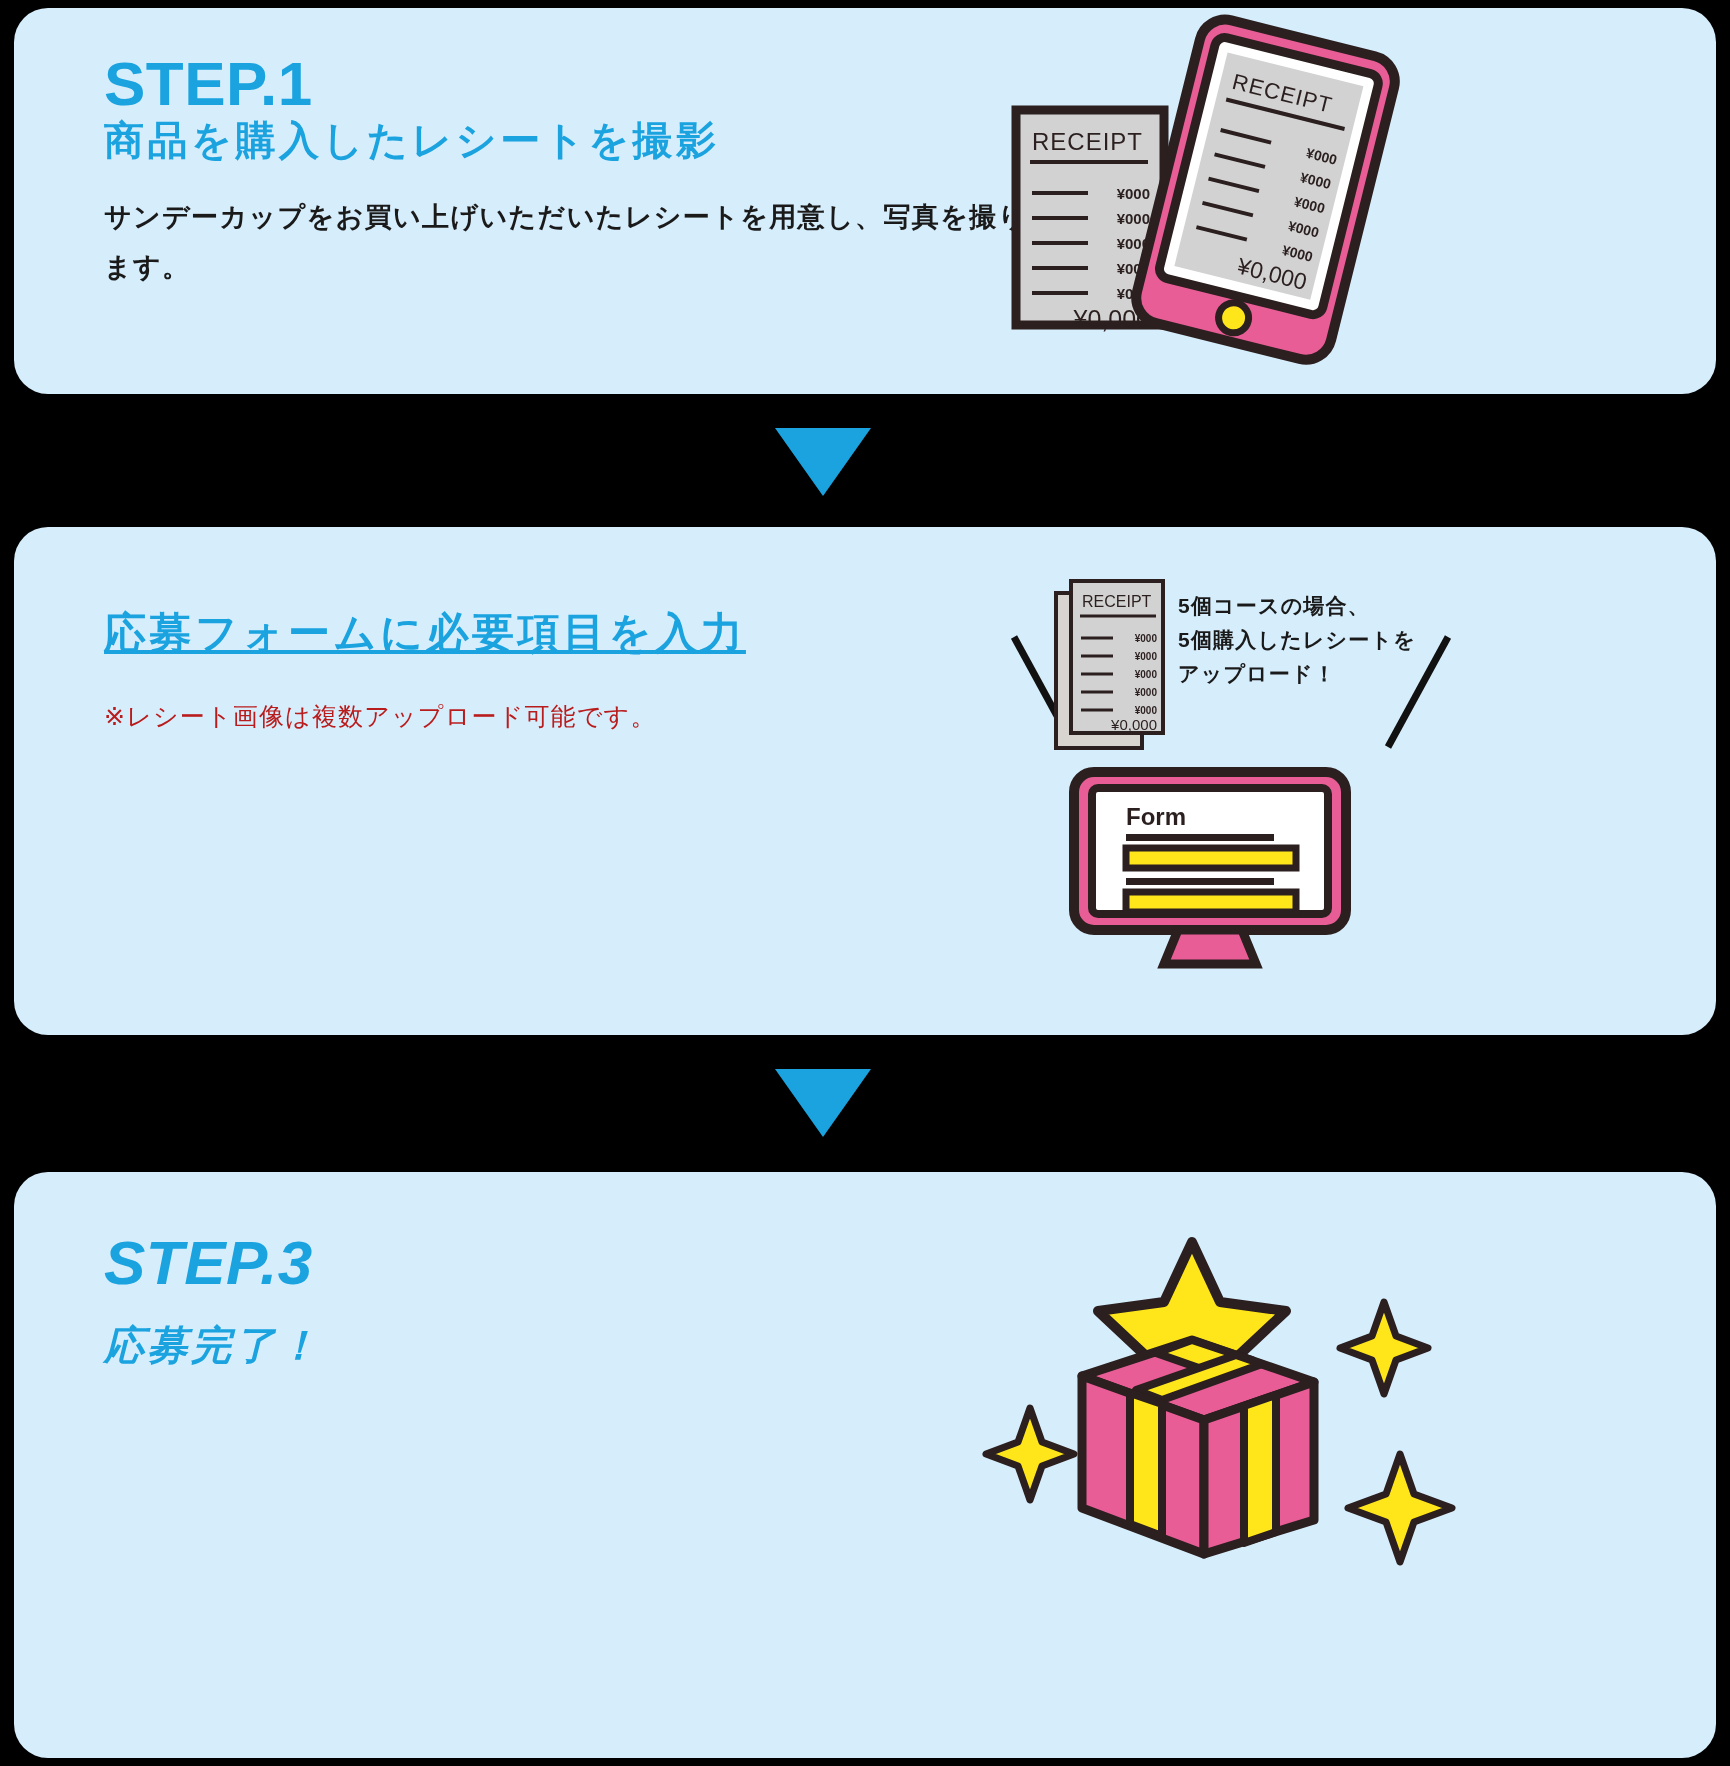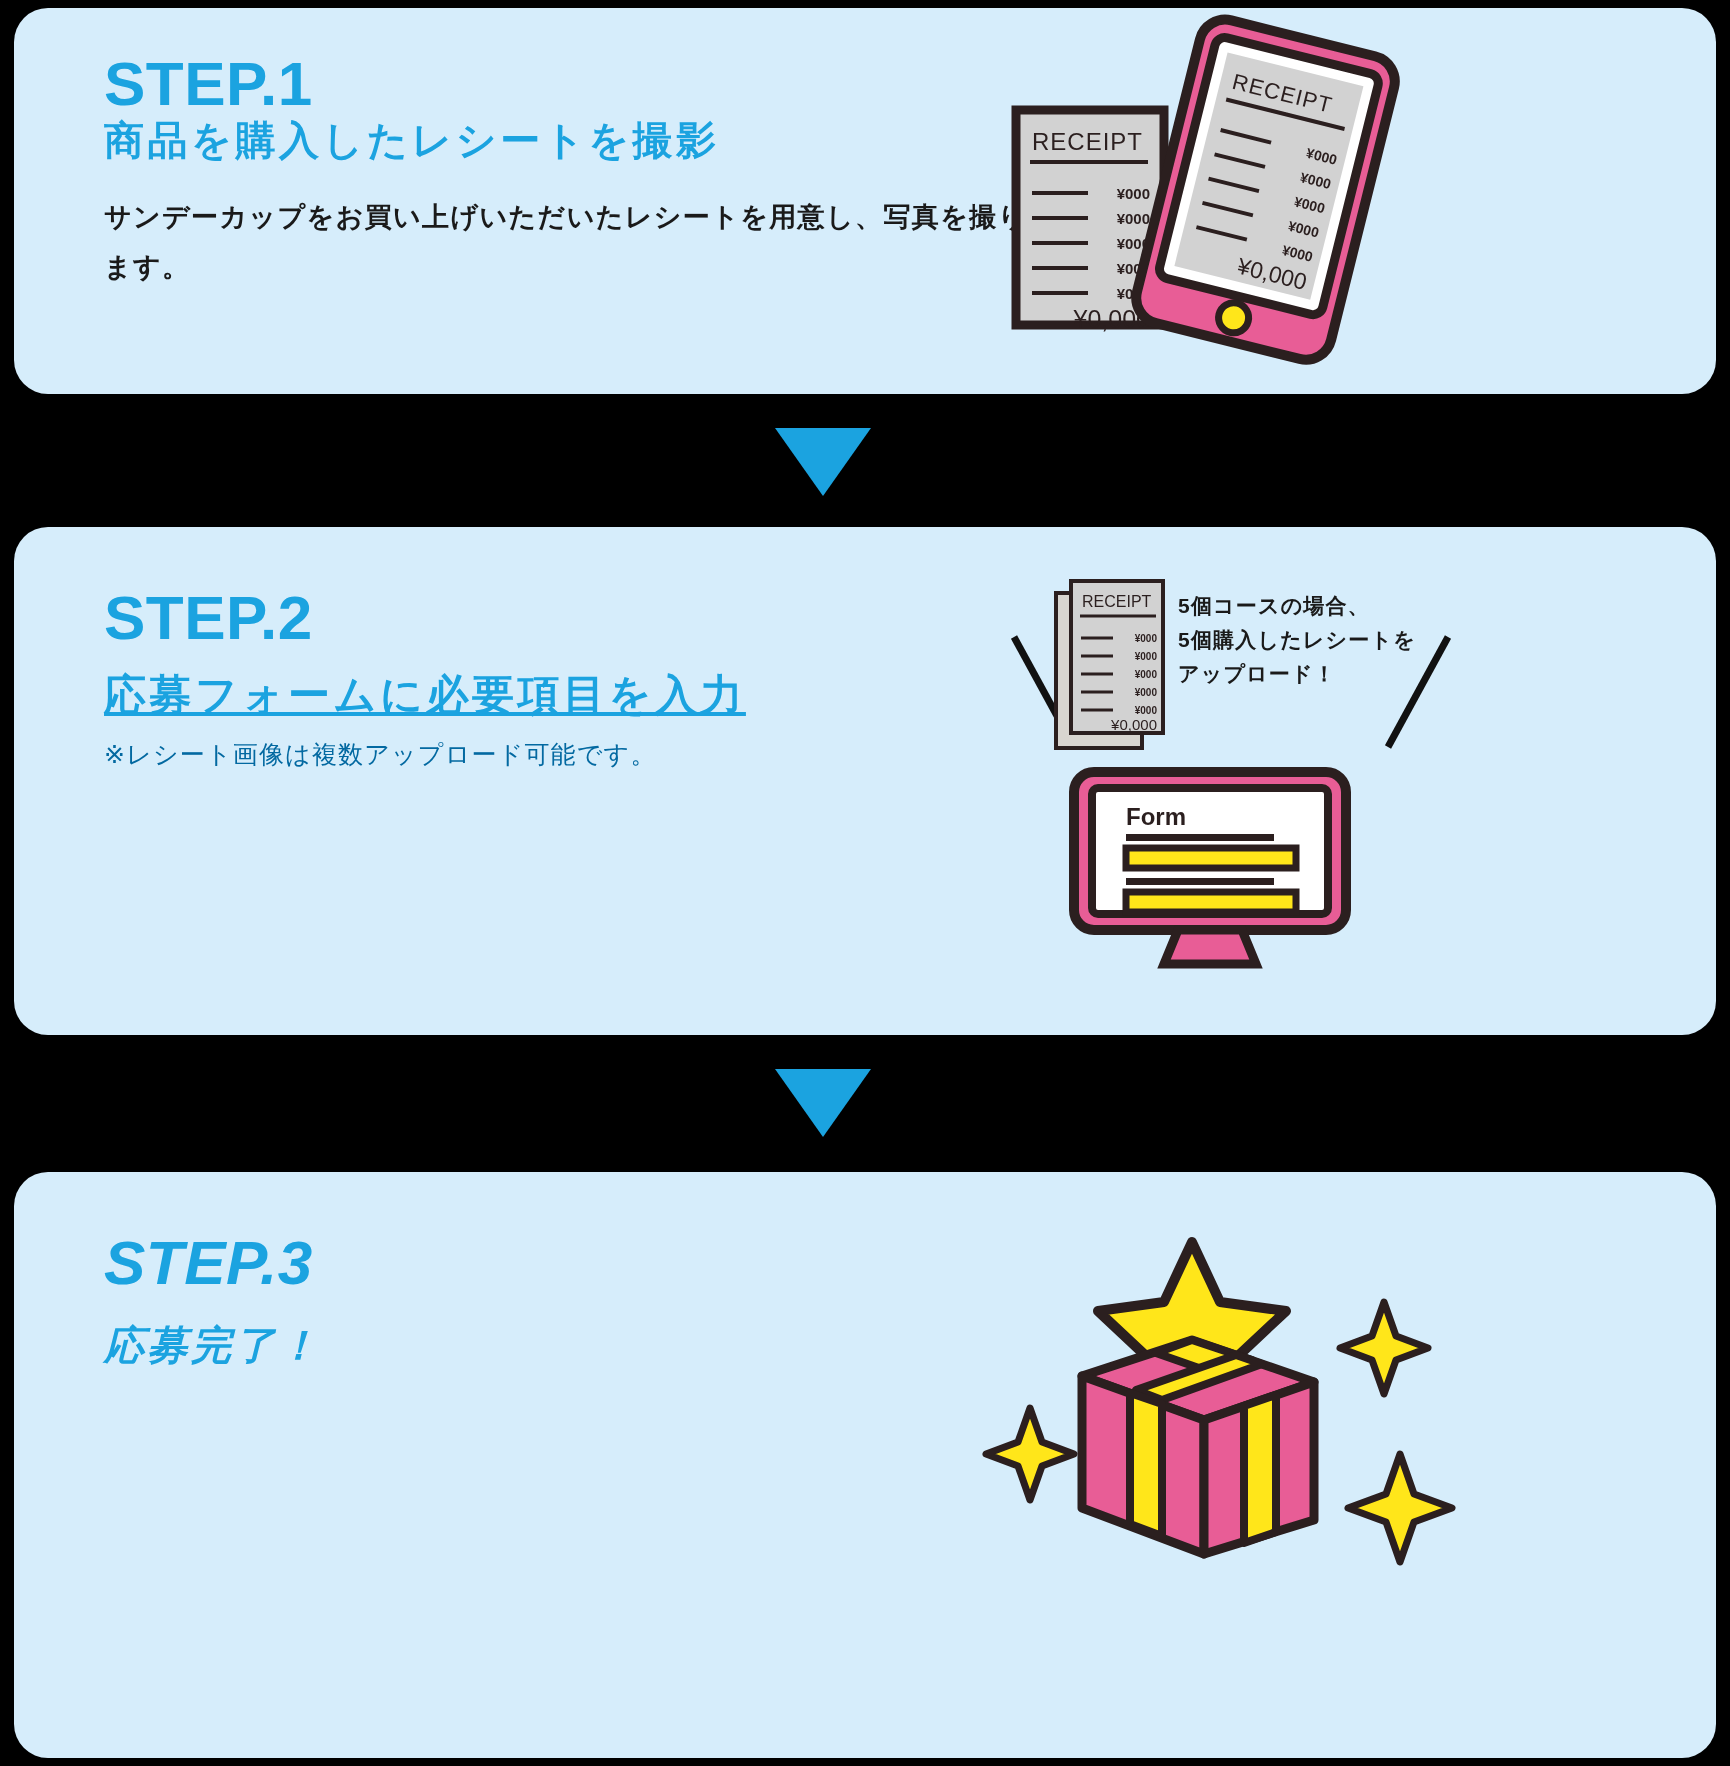--- a/index.html
+++ b/index.html
@@ -67,26 +67,26 @@
     font-size: 27px;
     letter-spacing: 1.4px;
     line-height: 1.85;
     margin-top: 28px;
     max-width: 930px;
   }
   #text-2 .step-body { margin-top: 38px; max-width: 940px; }
   #text-3 .step-body { margin-top: 34px; max-width: 930px; }
 
   .step-note {
-    color: #0369a1;
+    color: #b91c1c;
     font-weight: 400;
     font-size: 25px;
     letter-spacing: 1.2px;
     line-height: 1.6;
-    margin-top: 12px;
+    margin-top: 36px;
   }
 
   
   .arrow {
     position: absolute;
     left: 50%;
     transform: translateX(-50%);
     width: 0; height: 0;
     border-left: 48px solid transparent;
     border-right: 48px solid transparent;
@@ -169,21 +169,20 @@
         </svg>
       </div>
     </div>
   </section>
 
   <div class="arrow" id="arrow-1"></div>
 
   <section class="card" id="card-2">
     <div class="card-inner">
       <div class="text-col" id="text-2">
-        <div class="step-label">STEP.2</div>
         <div class="step-title">応募フォームに必要項目を入力</div>
         <div class="step-note">※レシート画像は複数アップロード可能です。</div>
       </div>
 
       <div class="illus" id="illus-2">
         <svg width="470" height="420" viewBox="0 0 470 420">
 
           <line x1="18" y1="70" x2="78" y2="180" stroke="#111111" stroke-width="7"></line>
           <line x1="452" y1="70" x2="392" y2="180" stroke="#111111" stroke-width="7"></line>
 

